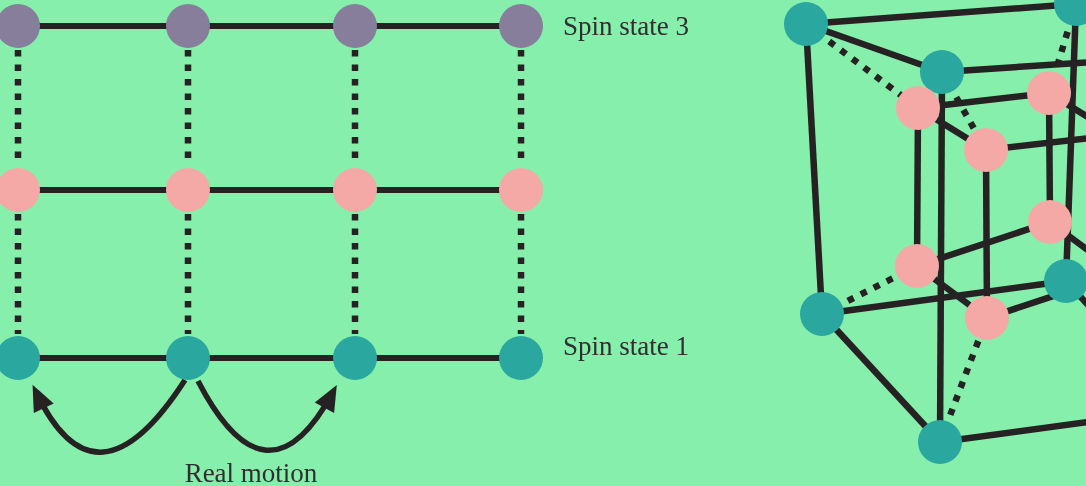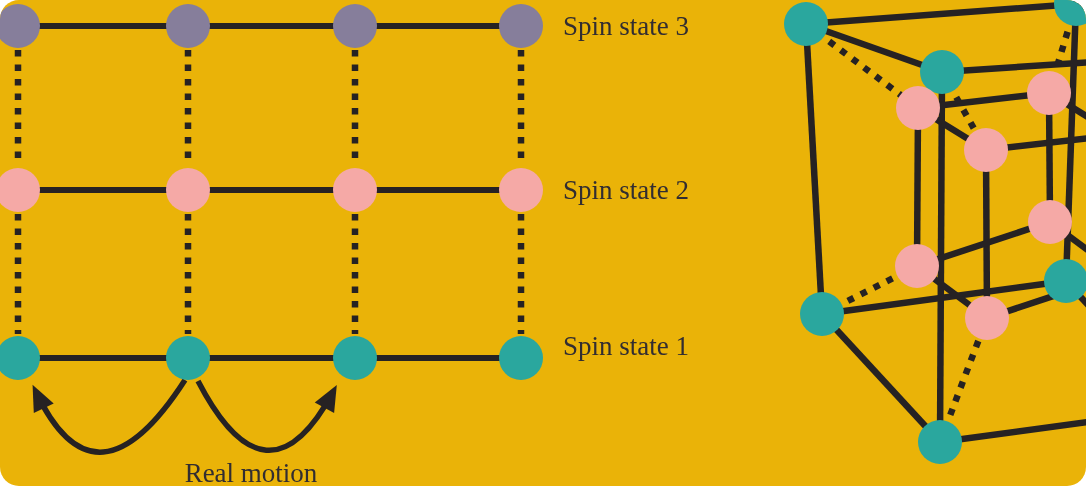--- a/index.html
+++ b/index.html
@@ -1,23 +1,22 @@
 <!DOCTYPE html>
 <html><head>
 <meta charset="utf-8">
 <style>
   html,body{margin:0;padding:0;background:#ffffff;}
   .canvas{
     position:relative;
     width:1086px;
     height:486px;
-    background:#eab308;
+    background:#86efac;
     overflow:hidden;
     font-family:"Liberation Serif","DejaVu Serif",serif;
-    border-radius:19px;
   }
   .canvas svg{position:absolute;left:0;top:0;}
   .row-label{
     position:absolute;
     left:563px;
     font-size:27px;
     color:#322d31;
     transform:translateY(-50%);
     white-space:nowrap;
   }
@@ -102,17 +101,16 @@
       <circle cx="940" cy="442" r="22" fill="#2aa79e"></circle>
       <circle cx="918" cy="108" r="22" fill="#f5a9a6"></circle>
       <circle cx="1049" cy="93" r="22" fill="#f5a9a6"></circle>
       <circle cx="986" cy="150" r="22" fill="#f5a9a6"></circle>
       <circle cx="1050" cy="222" r="22" fill="#f5a9a6"></circle>
       <circle cx="917" cy="266" r="22" fill="#f5a9a6"></circle>
       <circle cx="987" cy="318" r="22" fill="#f5a9a6"></circle>
     </svg>
 
   <div class="row-label" style="top:26px">Spin state 3</div>
-  <div class="row-label" style="top:190px">Spin state 2</div>
   <div class="row-label" style="top:346px">Spin state 1</div>
 
   <div class="caption">Real motion</div>
 </div>
 
 </body></html>

